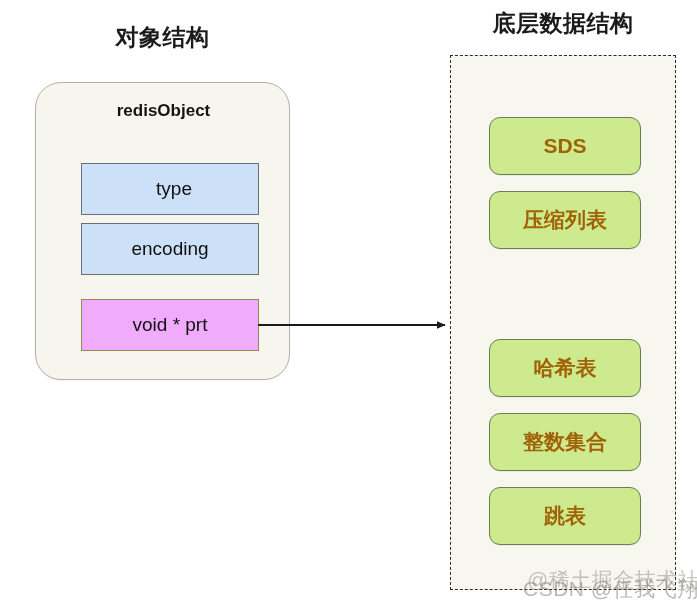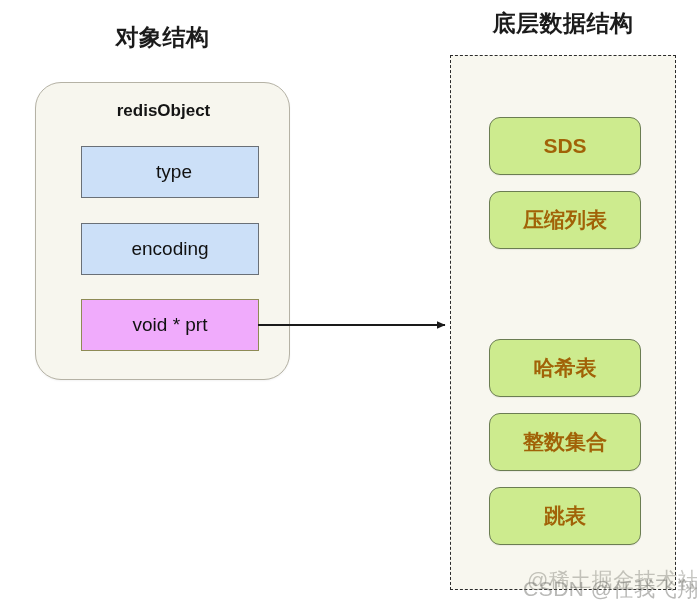--- a/index.html
+++ b/index.html
@@ -74,21 +74,21 @@
     border: 1.5px solid #6a7077;
     display: flex;
     align-items: center;
     justify-content: center;
     font-size: 19px;
     color: #111111;
     white-space: nowrap;
   }
   .field-box.blue  { background: #cce0f8; }
   .field-box.yellow{ background: #f0abfc; border-color: #8e8b55; }
-  #field-type     { top: 63px; padding-left: 8px; }
+  #field-type     { top: 80px; padding-left: 8px; }
   #field-encoding { top: 140px; }
   #field-ptr      { top: 216px; }
 
   
   #pointer-arrow {
     position: absolute;
     left: 255px;
     top: 300px;
     width: 200px;
     height: 52px;

